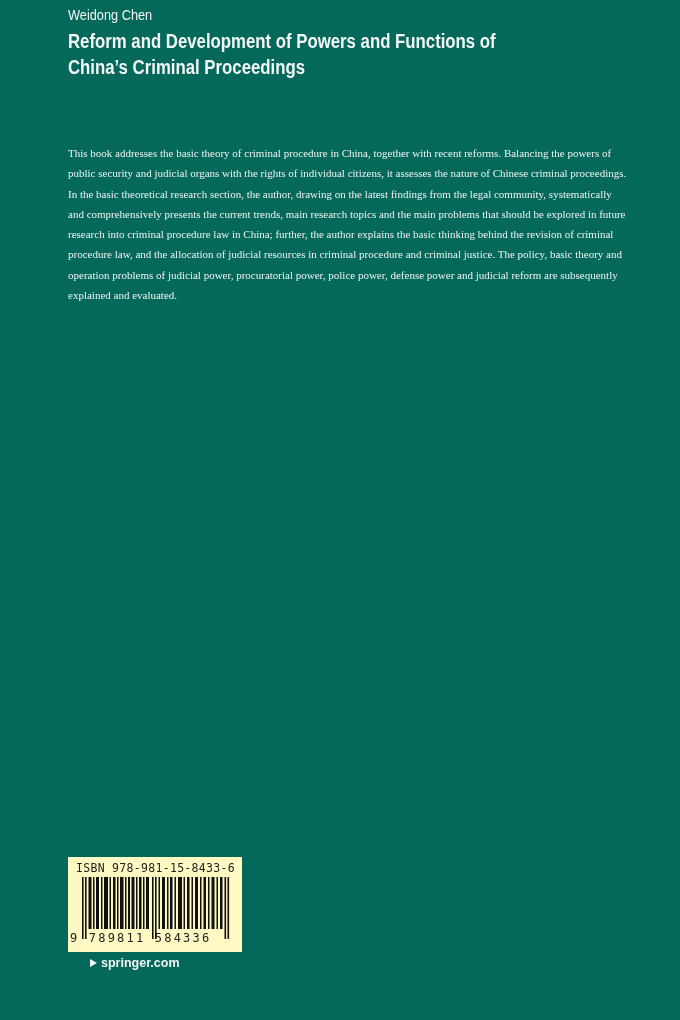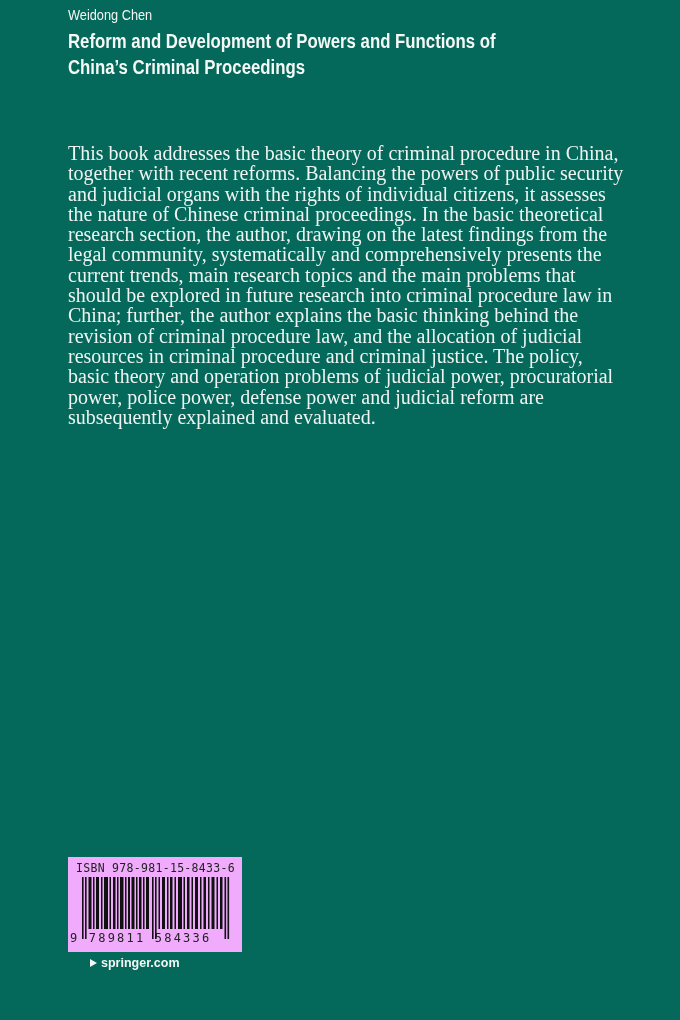--- a/index.html
+++ b/index.html
@@ -21,28 +21,28 @@
       font-family: "Liberation Sans", sans-serif;
       font-weight: bold; font-size: 19.5px; line-height: 26px;
       color: #f4f8f6;
       transform: scaleX(0.86); transform-origin: left top;
       width: 560px;
       margin: 0;
     }
     .body-text {
       position: absolute; left: 68px; top: 143px; width: 560px;
       font-family: "Liberation Serif", serif;
-      font-size: 20px; line-height: 20.3px;
+      font-size: 11px; line-height: 20.3px;
       color: #eef4f2;
     }
     .body-text p { margin: 0 0 9px 0; }
     .isbn-box {
       position: absolute; left: 68px; top: 857px;
       width: 174px; height: 95px;
-      background: #f0abfc;
+      background: #fef9c3;
     }
     .isbn-label {
       position: absolute; left: 8px; top: 4px;
       font-family: "DejaVu Sans Mono", monospace;
       font-size: 11.5px; color: #222;
       letter-spacing: 0.3px;
     }
     .barcode {
       position: absolute; left: 14px; top: 20px;
       width: 150px; height: 62px;

